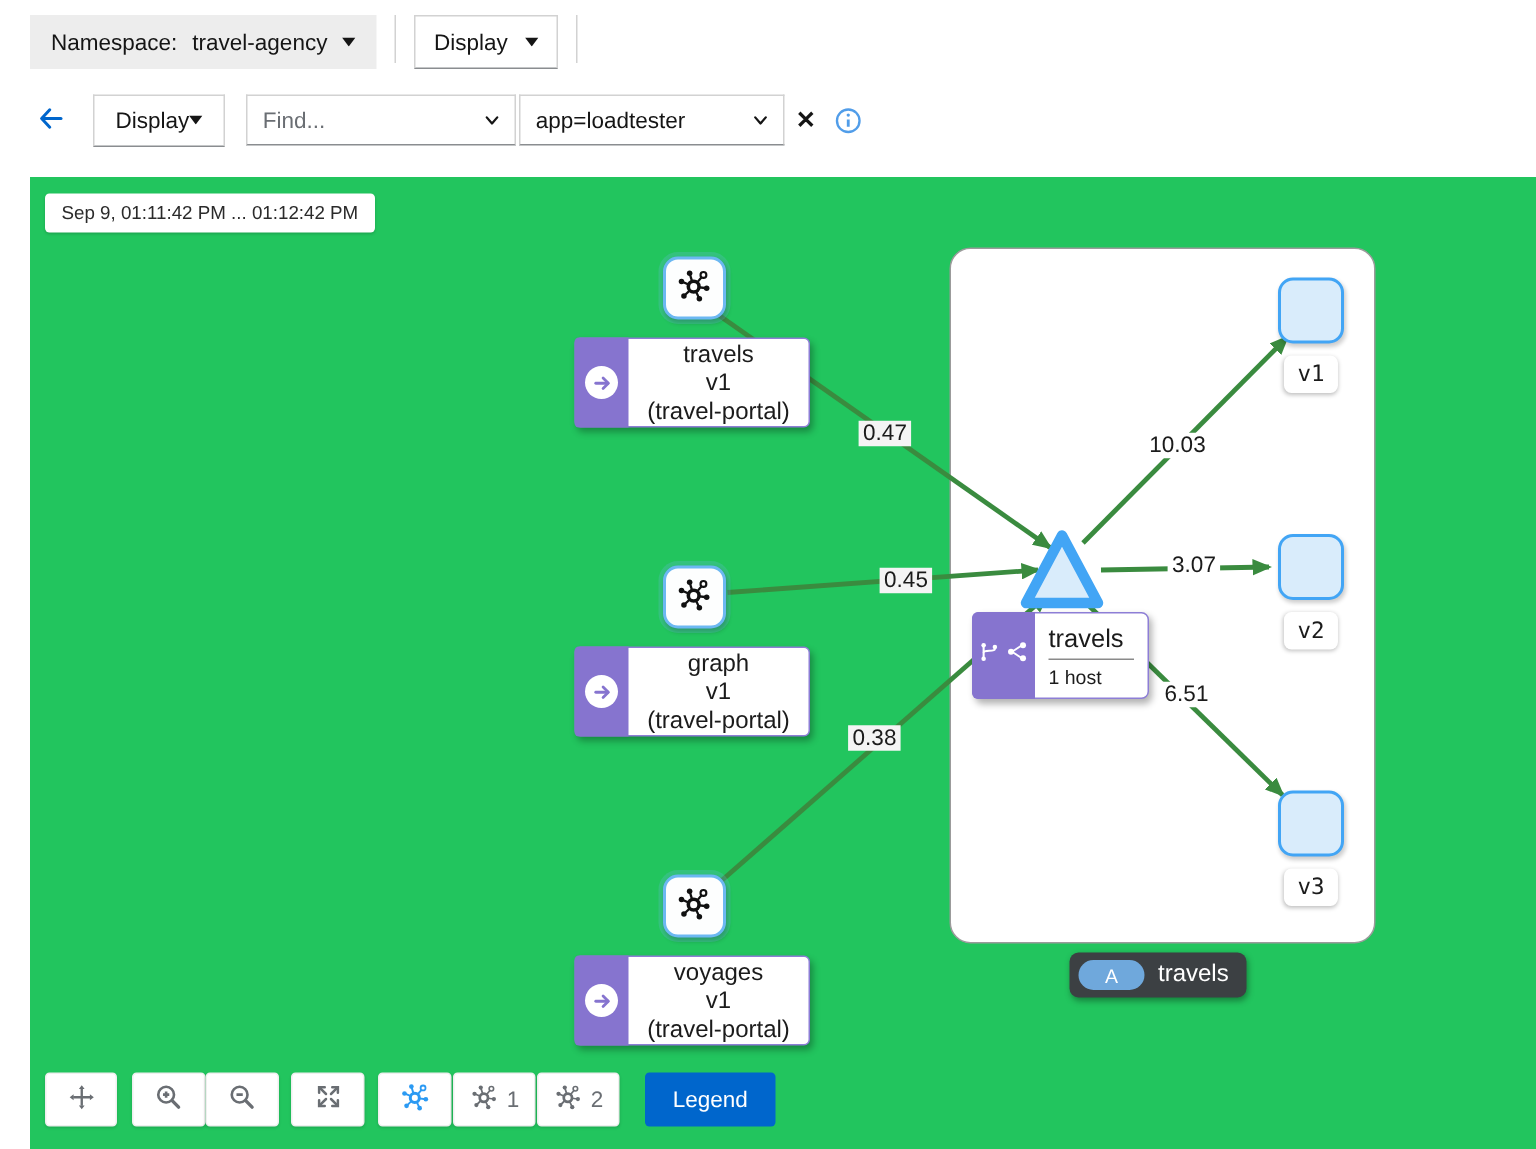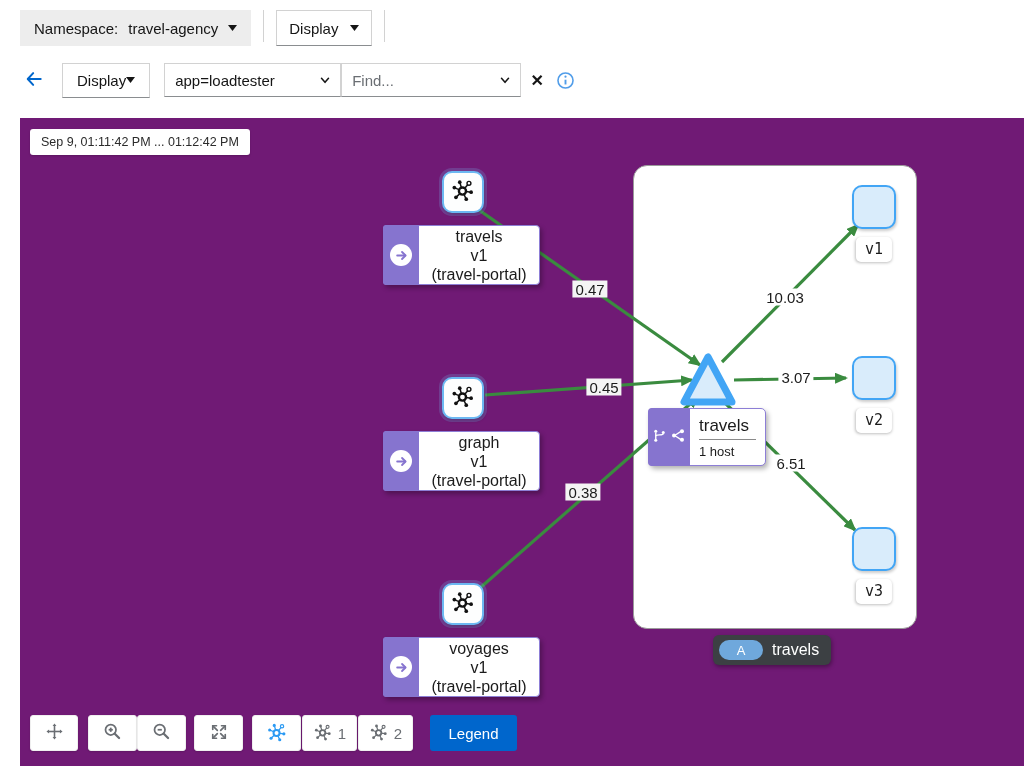--- a/index.html
+++ b/index.html
@@ -21,21 +21,21 @@
   .find-box { background:#fff; border:1px solid #d2d2d2; border-bottom:1px solid #8a8d90; height:34px; display:flex; align-items:center; padding:0 8px 0 10px; }
   .find-box input { border:none; outline:none; font-size:15px; font-family:"Liberation Sans",sans-serif; color:#151515; width:100%; background:transparent; }
   .find-box input::placeholder { color:#6a6e73; opacity:1; }
   .box-find { width:180px; margin-right:2px; }
   .box-hide { width:177px; }
   .chev { color:#151515; display:flex; align-items:center; }
   .x-btn { border:none; background:transparent; font-size:16px; font-weight:bold; color:#151515; width:24px; height:34px; cursor:pointer; margin-left:2px; }
   .info-btn { border:none; background:transparent; width:24px; height:24px; margin-left:4px; cursor:pointer; color:#519de9; display:flex; align-items:center; justify-content:center; }
 
   
-  .canvas { position:absolute; left:20px; top:118px; width:1004px; height:648px; background:#701a75; overflow:hidden; }
+  .canvas { position:absolute; left:20px; top:118px; width:1004px; height:648px; background:#22c55e; overflow:hidden; }
   .timestamp { position:absolute; left:10px; top:11px; background:#fff; border-radius:3px; box-shadow:0 1px 2px rgba(0,0,0,.18); padding:6px 11px; font-size:12.5px; color:#2b2b2b; z-index:5; }
 
   .group-box { position:absolute; left:613px; top:47px; width:284px; height:464px; background:#fff; border:1.5px solid #9b9b9b; border-radius:14px; z-index:1; }
 
   svg.edges { position:absolute; left:0; top:0; z-index:2; }
 
   
   .icon-node { position:absolute; width:42px; height:42px; background:#fdfefe; border:2px solid #6cb8f2; border-radius:10px; box-shadow:0 0 0 3px rgba(120,185,240,.22), 1px 2px 3px rgba(0,0,0,.25); z-index:3; display:flex; align-items:center; justify-content:center; color:#111; cursor:pointer; }
   .ver-node { position:absolute; width:44px; height:44px; background:#d9ecfb; border:2.5px solid #42a5f5; border-radius:10px; box-shadow:1px 2px 3px rgba(0,0,0,.2); z-index:3; cursor:pointer; }
 
@@ -124,30 +124,30 @@
     </span>
   </button>
   <div class="display-btn">
     <span>Display</span>
     <span class="caret">
       <svg width="9" height="6" viewBox="0 0 9 6">
           <path d="M0 0 H9 L4.5 6 Z" fill="#151515"></path>
         </svg>
     </span>
   </div>
-  <div class="find-box box-hide">
-    <input type="text" value="app=loadtester" style="">
+  <div class="find-box box-find">
+    <input type="text" placeholder="Find..." style="">
     <span class="chev">
       <svg width="14" height="14" viewBox="0 0 24 24" fill="none" stroke="#151515" stroke-width="2.6" stroke-linecap="round" stroke-linejoin="round">
           <polyline points="6,9 12,16 18,9"></polyline>
         </svg>
     </span>
   </div>
-  <div class="find-box box-find">
-    <input type="text" placeholder="Find..." style="">
+  <div class="find-box box-hide">
+    <input type="text" value="app=loadtester" style="">
     <span class="chev">
       <svg width="14" height="14" viewBox="0 0 24 24" fill="none" stroke="#151515" stroke-width="2.6" stroke-linecap="round" stroke-linejoin="round">
           <polyline points="6,9 12,16 18,9"></polyline>
         </svg>
     </span>
   </div>
   <button class="x-btn">✕</button>
   <button class="info-btn">
     <svg width="19" height="19" viewBox="0 0 24 24" fill="none" stroke="#519de9" stroke-width="2">
         <circle cx="12" cy="12" r="9.5"></circle>

